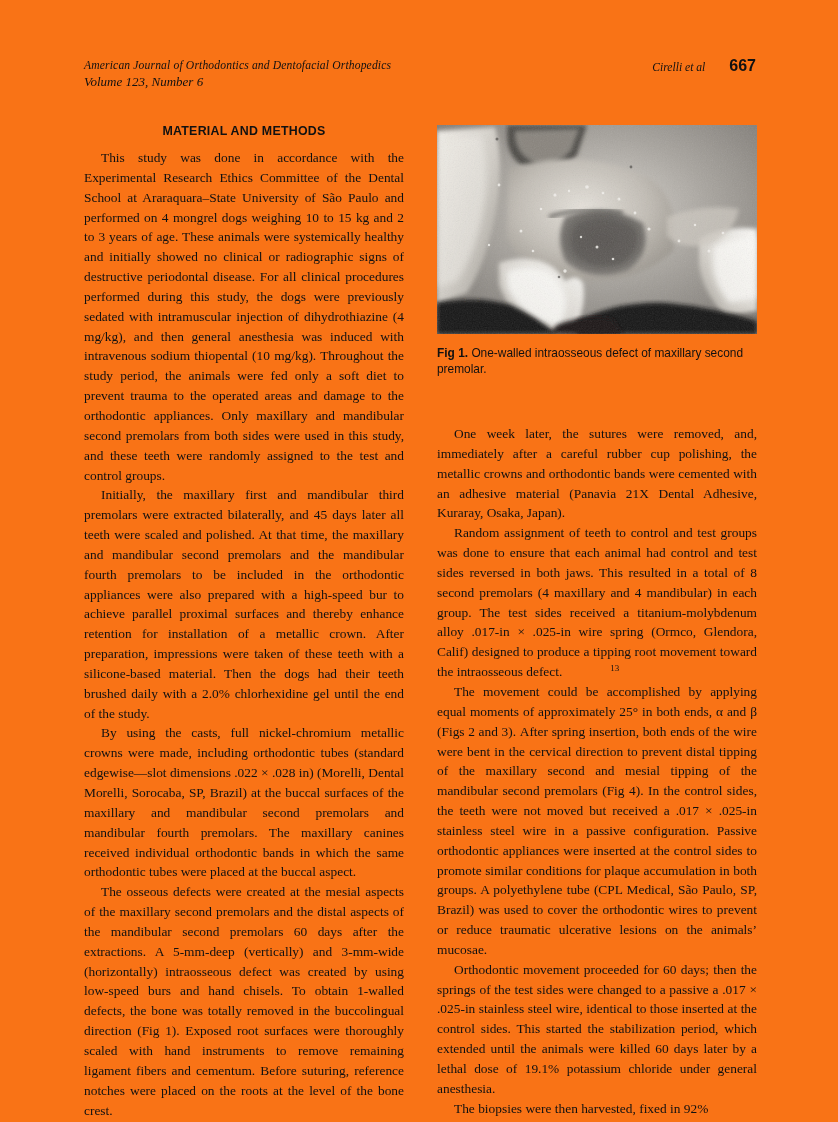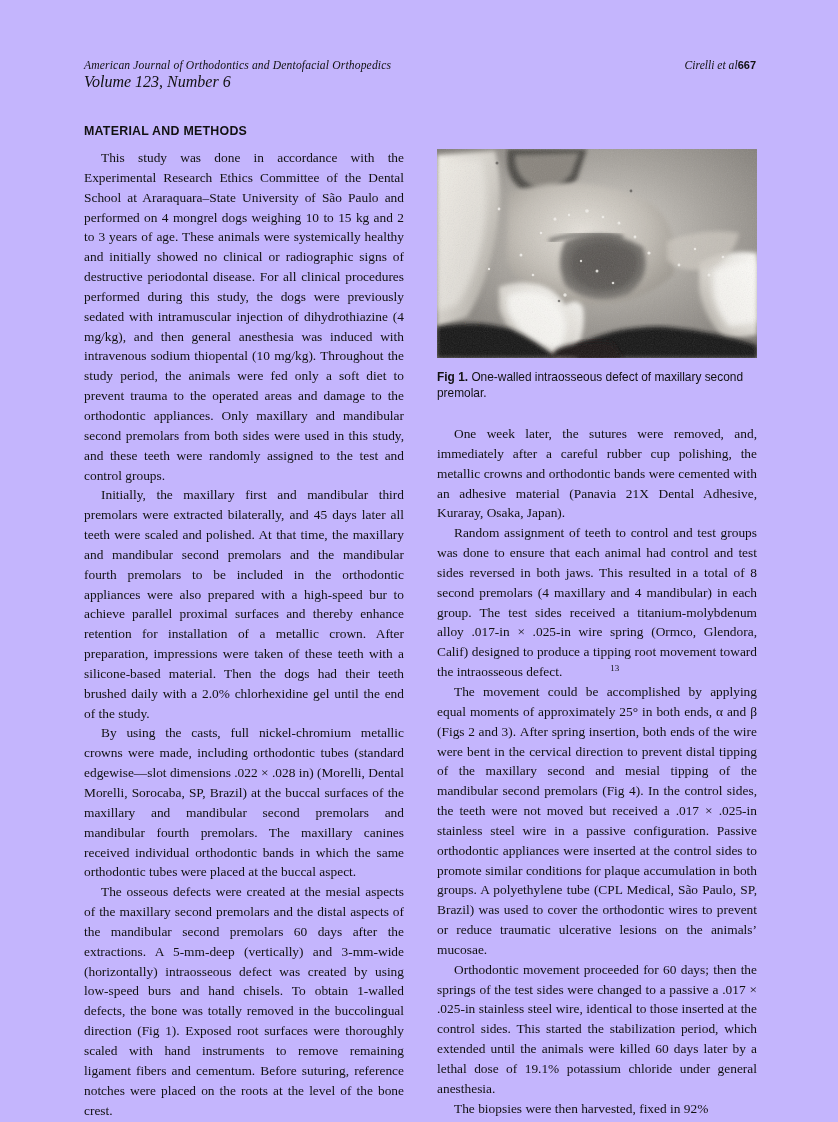--- a/index.html
+++ b/index.html
@@ -4,21 +4,21 @@
 <style>
   html, body {
     margin: 0;
     padding: 0;
     background: #ffffff;
   }
   .page {
     position: relative;
     width: 838px;
     height: 1122px;
-    background: #c4b5fd;
+    background: #f97316;
     overflow: hidden;
     font-family: "Liberation Serif", serif;
     color: #111111;
   }
 
   
   .running-head {
     position: absolute;
     left: 84px;
     top: 58px;
@@ -33,60 +33,61 @@
     font-size: 11.6px;
     line-height: 15.5px;
     letter-spacing: 0.15px;
     white-space: nowrap;
   }
   .rh-line2 {
     position: absolute;
     left: 0;
     top: 15.5px;
     font-style: italic;
-    font-size: 16px;
+    font-size: 13px;
     line-height: 15.5px;
     white-space: nowrap;
   }
   .rh-right {
     position: absolute;
     right: 0;
     top: 0;
     font-size: 11.6px;
     line-height: 15.5px;
     white-space: nowrap;
   }
   .rh-right .authors {
     font-style: italic;
     font-family: Liberation Serif, serif;
   }
   .rh-right .pageno {
     font-weight: bold;
     font-style: normal;
     font-family: "Liberation Sans", sans-serif;
-    font-size: 11px;
-    margin-left: 0;
+    font-size: 16px;
+    margin-left: 24px;
   }
 
   
   .col {
     position: absolute;
     top: 124px;
     width: 320px;
   }
   .col-left  { left: 84px; }
   .col-right { left: 437px; }
 
   .section-head {
     font-family: "Liberation Sans", sans-serif;
     font-weight: bold;
     font-size: 12.4px;
     letter-spacing: 0.25px;
     margin: 0 0 9px 0;
     line-height: 15px;
+    text-align: center;
   }
 
   p.body {
     margin: 0;
     font-size: 13.4px;
     line-height: 19.85px;
     text-align: justify;
     text-justify: inter-word;
     text-indent: 17px;
     hyphens: manual;
@@ -99,21 +100,20 @@
     line-height: 0;
     margin-left: 48px;
   }
 
   
   .figure-block {
     position: absolute;
     left: 437px;
     top: 125px;
     width: 320px;
-    margin-top: 24px;
   }
   .figure-image {
     position: relative;
     width: 320px;
     height: 209px;
     overflow: hidden;
     background: #8a8a8a;
   }
   .figure-image svg { display: block; }
   .figure-caption {

